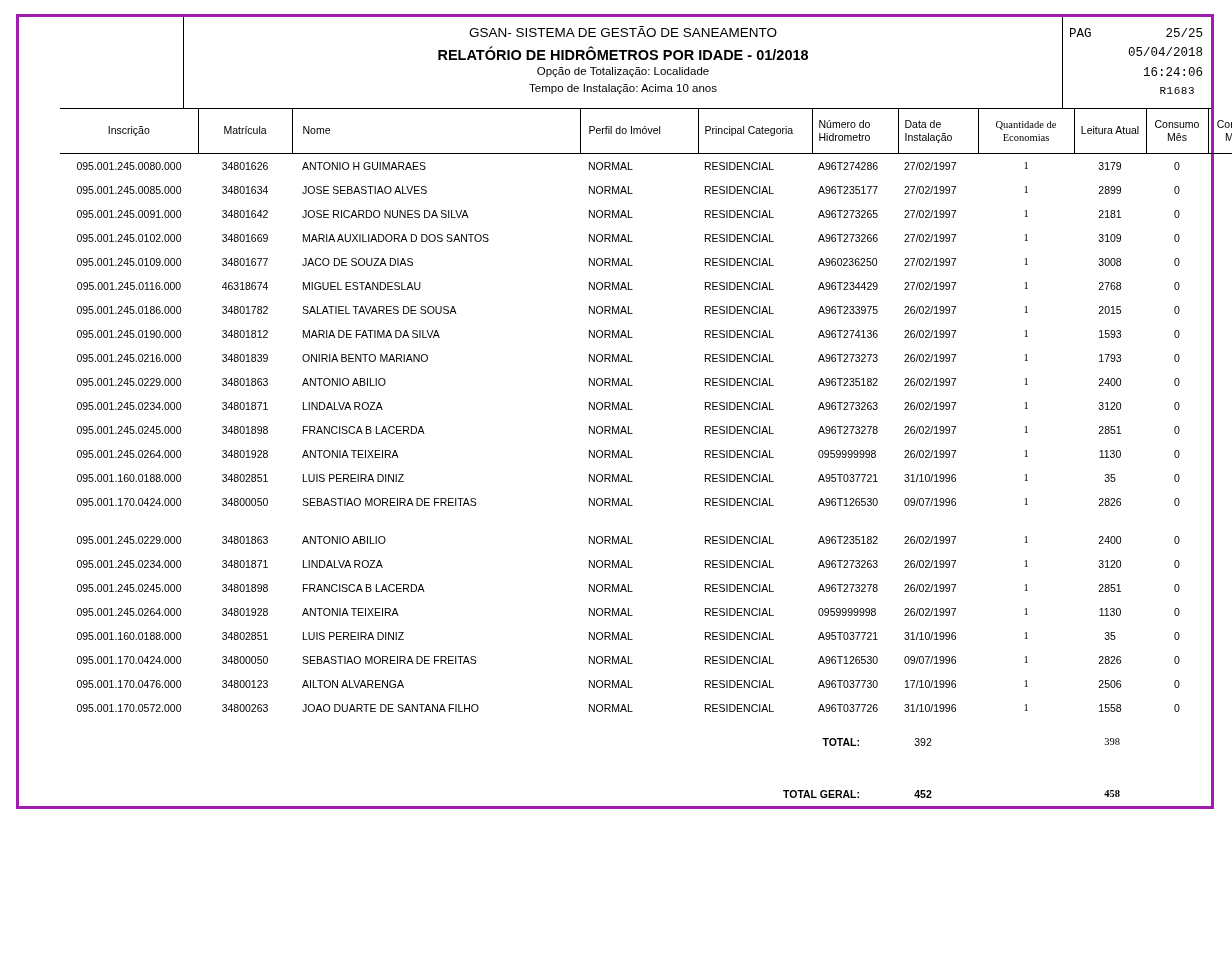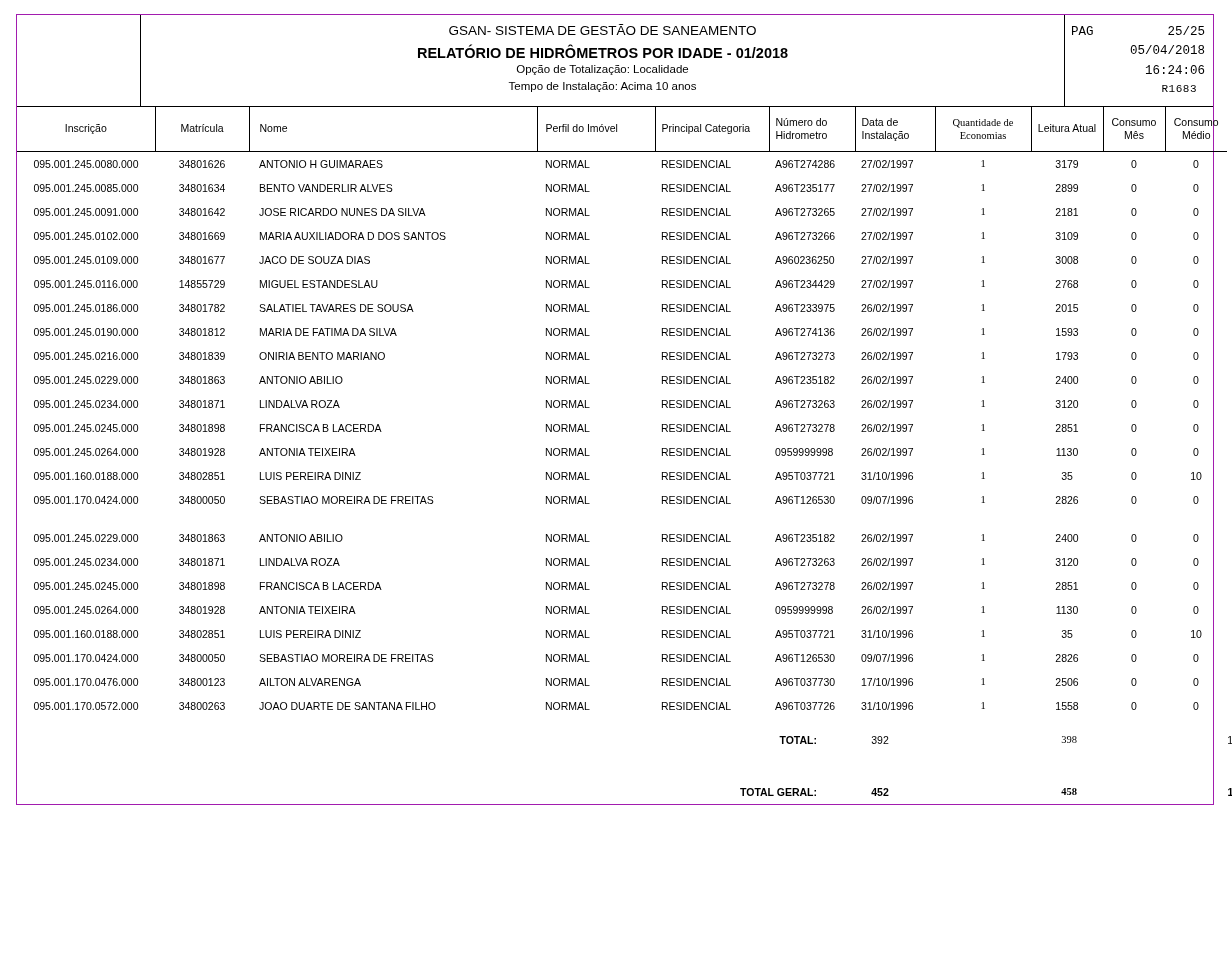--- a/index.html
+++ b/index.html
@@ -14,22 +14,23 @@
   .page {
     position: relative;
     width: 1232px;
     height: 962px;
     box-sizing: border-box;
     background: #ffffff;
     padding: 14px 16px 0 16px;
   }
   .report {
     width: 1198px;
-    border: 1px solid #a21caf;
-    box-sizing: border-box;
+    border: 3px solid #a21caf;
+    box-sizing: border-box;
+    padding-left: 41px;
   }
   
   .header {
     display: flex;
     width: 100%;
     box-sizing: border-box;
     border-bottom: 1px solid #000;
   }
   .hdr-logo {
     width: 124px;
@@ -197,21 +198,21 @@
             <td class="c-hidro">A96T274286</td>
             <td class="c-data">27/02/1997</td>
             <td class="c-econ">1</td>
             <td class="c-leit">3179</td>
             <td class="c-cmes">0</td>
             <td class="c-cmed">0</td>
           </tr>
           <tr>
             <td class="c-insc">095.001.245.0085.000</td>
             <td class="c-matr">34801634</td>
-            <td class="c-nome">BENTO VANDERLIR ALVES</td>
+            <td class="c-nome">JOSE SEBASTIAO ALVES</td>
             <td class="c-perfil">NORMAL</td>
             <td class="c-categ">RESIDENCIAL</td>
             <td class="c-hidro">A96T235177</td>
             <td class="c-data">27/02/1997</td>
             <td class="c-econ">1</td>
             <td class="c-leit">2899</td>
             <td class="c-cmes">0</td>
             <td class="c-cmed">0</td>
           </tr>
           <tr>
@@ -248,21 +249,21 @@
             <td class="c-categ">RESIDENCIAL</td>
             <td class="c-hidro">A960236250</td>
             <td class="c-data">27/02/1997</td>
             <td class="c-econ">1</td>
             <td class="c-leit">3008</td>
             <td class="c-cmes">0</td>
             <td class="c-cmed">0</td>
           </tr>
           <tr>
             <td class="c-insc">095.001.245.0116.000</td>
-            <td class="c-matr">14855729</td>
+            <td class="c-matr">46318674</td>
             <td class="c-nome">MIGUEL ESTANDESLAU</td>
             <td class="c-perfil">NORMAL</td>
             <td class="c-categ">RESIDENCIAL</td>
             <td class="c-hidro">A96T234429</td>
             <td class="c-data">27/02/1997</td>
             <td class="c-econ">1</td>
             <td class="c-leit">2768</td>
             <td class="c-cmes">0</td>
             <td class="c-cmed">0</td>
           </tr>

